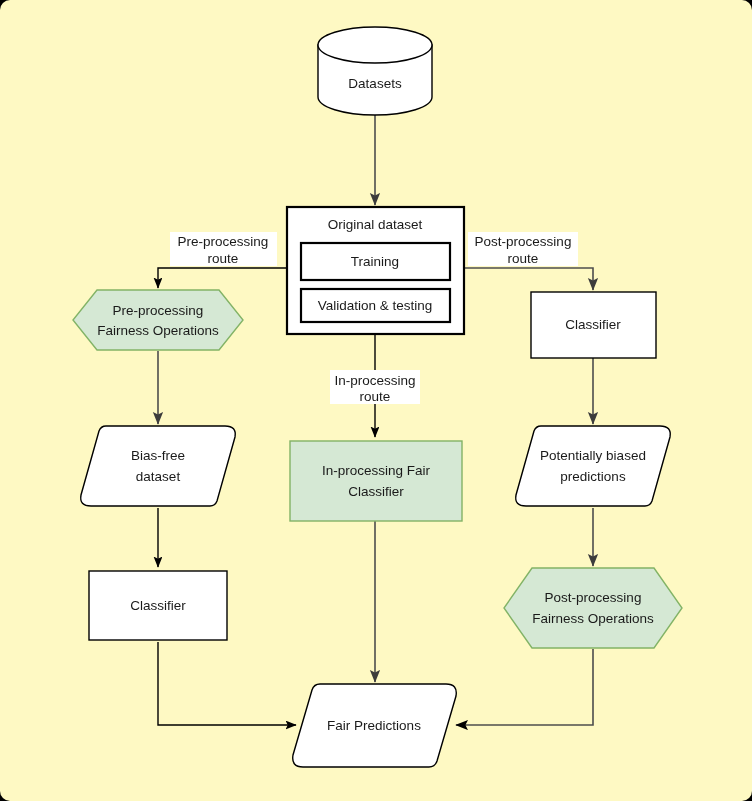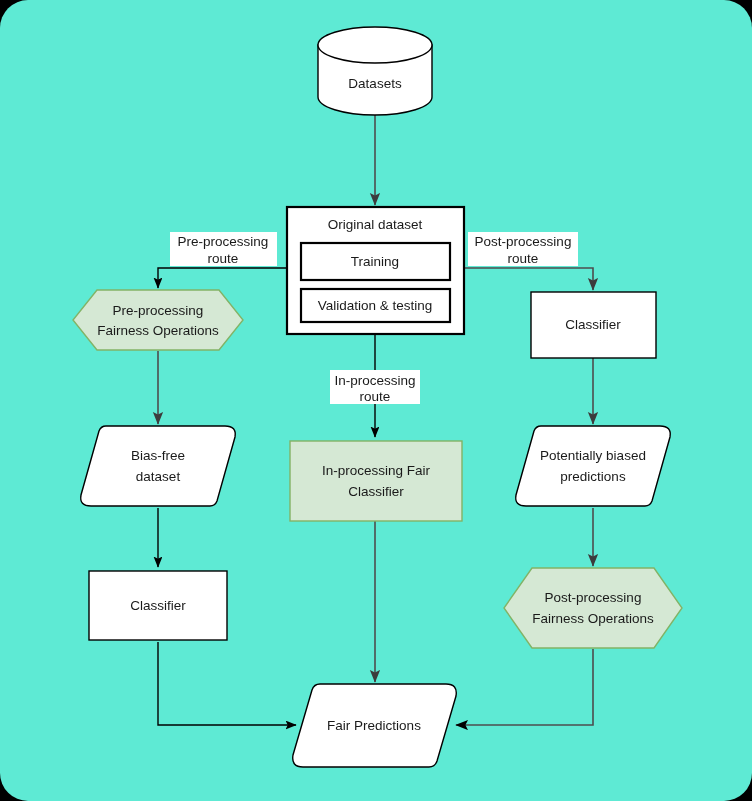--- a/index.html
+++ b/index.html
@@ -18,22 +18,22 @@
     width: 752px;
     height: 801px;
     background: #000000;
   }
   #frame {
     position: absolute;
     left: 0;
     top: 0;
     width: 752px;
     height: 801px;
-    background: #5eead4;
-    border-radius: 28px;
+    background: #fef9c3;
+    border-radius: 10px;
     overflow: hidden;
   }
   svg#diagram {
     position: absolute;
     left: 0;
     top: 0;
     display: block;
   }
   .node-label {
     font-family: "Liberation Sans", sans-serif;

